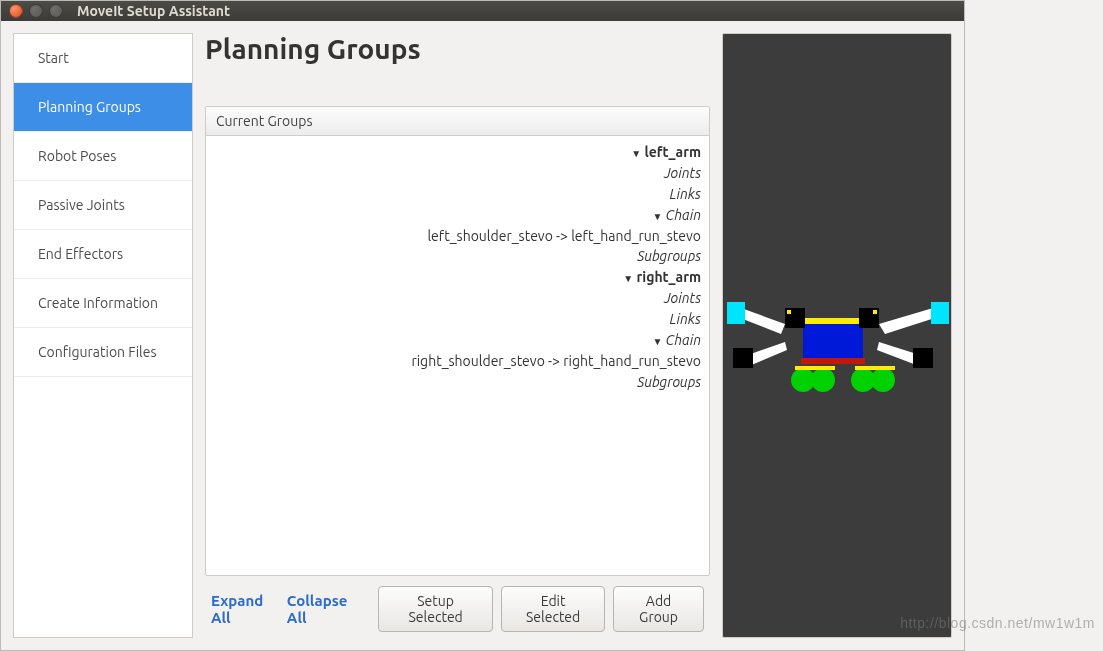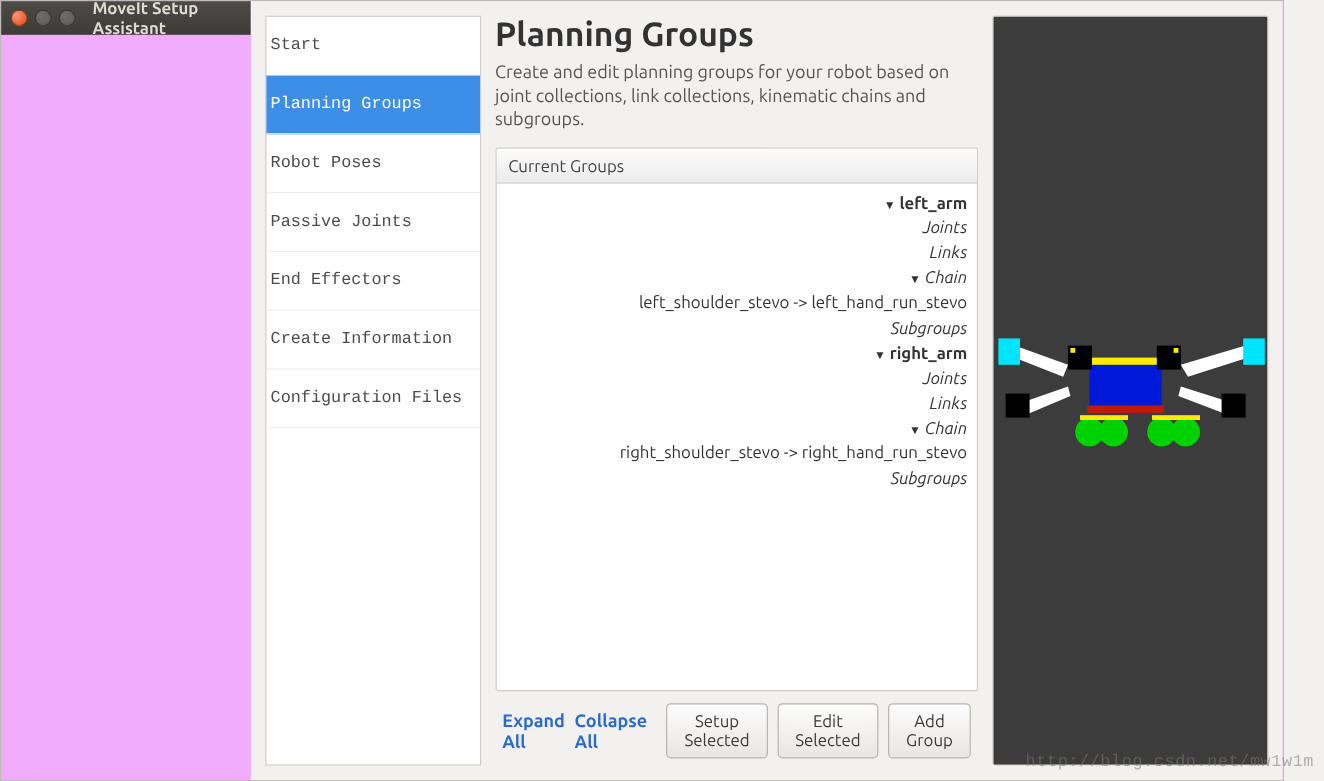--- a/index.html
+++ b/index.html
@@ -1,47 +1,47 @@
 <!DOCTYPE html>
 <html><head>
 <meta charset="utf-8">
 <style>
   * { box-sizing: border-box; margin: 0; padding: 0; font-family: "Ubuntu", "Liberation Sans", sans-serif; }
   body { background: #f2f1f0; width: 1103px; height: 651px; overflow: hidden; }
-  .window { width: 1070px; height: 651px; display: flex; flex-direction: row; background: #f0abfc; border: 1px solid #bdb9b5; }
+  .window { width: 965px; height: 651px; display: flex; flex-direction: column; background: #701a75; border: 1px solid #bdb9b5; }
   .titlebar { height: 28px; background: linear-gradient(#4c4b46, #3c3b37); display: flex; align-items: center; padding: 0 8px; gap: 8px; }
   .tb-buttons { display: flex; gap: 6px; align-items: center; }
   .tb-btn { width: 14px; height: 14px; border-radius: 50%; display: inline-block; border: 1px solid rgba(0,0,0,.4); }
   .tb-close { background: radial-gradient(circle at 30% 30%, #f79674, #e24912); }
   .tb-min, .tb-max { background: radial-gradient(circle at 30% 30%, #6f6e69, #595853); }
   .tb-title { color: #dfdbd2; font-weight: bold; font-size: 14px; margin-left: 6px; }
   .content { flex: 1; display: flex; padding: 12px; gap: 12px; background: #f2f1f0; }
   .sidebar { width: 180px; background: #fff; border: 1px solid #cfcbc6; display: flex; flex-direction: column; }
-  .sidebar-item { padding: 16px 4px; font-size: 14px; color: #4c4c4c; cursor: pointer; border-bottom: 1px solid #eee; font-family: Liberation Mono, monospace; }
+  .sidebar-item { padding: 16px 24px; font-size: 14px; color: #4c4c4c; cursor: pointer; border-bottom: 1px solid #eee; }
   .sidebar-item.active { background: #3d8ee6; color: #fff; }
   .main { flex: 1; display: flex; flex-direction: column; min-width: 0; }
   .page-title { font-size: 28px; font-weight: bold; color: #333; margin-bottom: 6px; }
   .page-desc { font-size: 15px; color: #555; margin-bottom: 14px; line-height: 1.3; }
-  .groups-panel { flex: 1; border: 1px solid #cfcbc6; background: #fff; display: flex; flex-direction: column; border-radius: 2px; }
+  .groups-panel { flex: 1; border: 1px solid #cfcbc6; background: #fff; display: flex; flex-direction: column; border-radius: 2px; margin-top: 36px; }
   .groups-header { padding: 6px 10px; font-size: 14px; color: #444; background: linear-gradient(#fcfcfc,#ececec); border-bottom: 1px solid #cfcbc6; }
   .tree { flex: 1; overflow: auto; padding: 6px 8px; font-size: 14px; color: #333; text-align: right; }
   .tree-row { padding: 1px 0; white-space: nowrap; line-height: 1.35; }
   .indent-1 { padding-left: 16px; }
   .indent-2 { padding-left: 48px; }
   .indent-3 { padding-left: 48px; }
   .indent-4 { padding-left: 80px; }
   .arrow { display: inline-block; width: 12px; font-size: 10px; color: #333; }
   .bold { font-weight: bold; }
   .italic { font-style: italic; }
   .bottom-bar { display: flex; align-items: center; padding: 10px 6px 6px; gap: 8px; }
   .link { color: #2a6bcc; font-weight: bold; font-size: 15px; cursor: pointer; }
   .spacer { flex: 1; }
   .btn { background: linear-gradient(#fdfdfd,#e9e6e3); border: 1px solid #b8b4af; border-radius: 4px; padding: 6px 14px; font-size: 14px; color: #3b3b3b; cursor: pointer; }
   .viz { width: 230px; background: #3c3c3c; border: 1px solid #cfcbc6; position: relative; border-radius: 2px; overflow: hidden; }
-  .watermark { position: absolute; bottom: 8px; right: 8px; font-family: Liberation Mono, monospace; font-size: 14px; color: rgba(120,120,120,0.55); letter-spacing: .5px; pointer-events: none; }
+  .watermark { position: absolute; bottom: 20px; right: 8px; font-family: Liberation Sans, sans-serif; font-size: 14px; color: rgba(120,120,120,0.55); letter-spacing: .5px; pointer-events: none; }
 </style>
 </head>
 <body>
 
 <div class="window">
 
   <div class="titlebar">
     <div class="tb-buttons">
       <span class="tb-btn tb-close"></span>
       <span class="tb-btn tb-min"></span>
@@ -57,21 +57,20 @@
       <div class="sidebar-item active">Planning Groups</div>
       <div class="sidebar-item">Robot Poses</div>
       <div class="sidebar-item">Passive Joints</div>
       <div class="sidebar-item">End Effectors</div>
       <div class="sidebar-item">Create Information</div>
       <div class="sidebar-item">Configuration Files</div>
     </div>
 
     <div class="main">
       <div class="page-title">Planning Groups</div>
-      <div class="page-desc">Create and edit planning groups for your robot based on joint collections, link collections, kinematic chains and subgroups.</div>
 
       <div class="groups-panel">
         <div class="groups-header">Current Groups</div>
         <div class="tree" id="tree">
             <div class="tree-row indent-1"><span class="arrow">▼</span> <span class="bold">left_arm</span></div>
             <div class="tree-row indent-2"><span class="italic">Joints</span></div>
             <div class="tree-row indent-2"><span class="italic">Links</span></div>
             <div class="tree-row indent-3"><span class="arrow">▼</span> <span class="italic">Chain</span></div>
             <div class="tree-row indent-4"><span class="">left_shoulder_stevo -&gt; left_hand_run_stevo</span></div>
             <div class="tree-row indent-2"><span class="italic">Subgroups</span></div>

